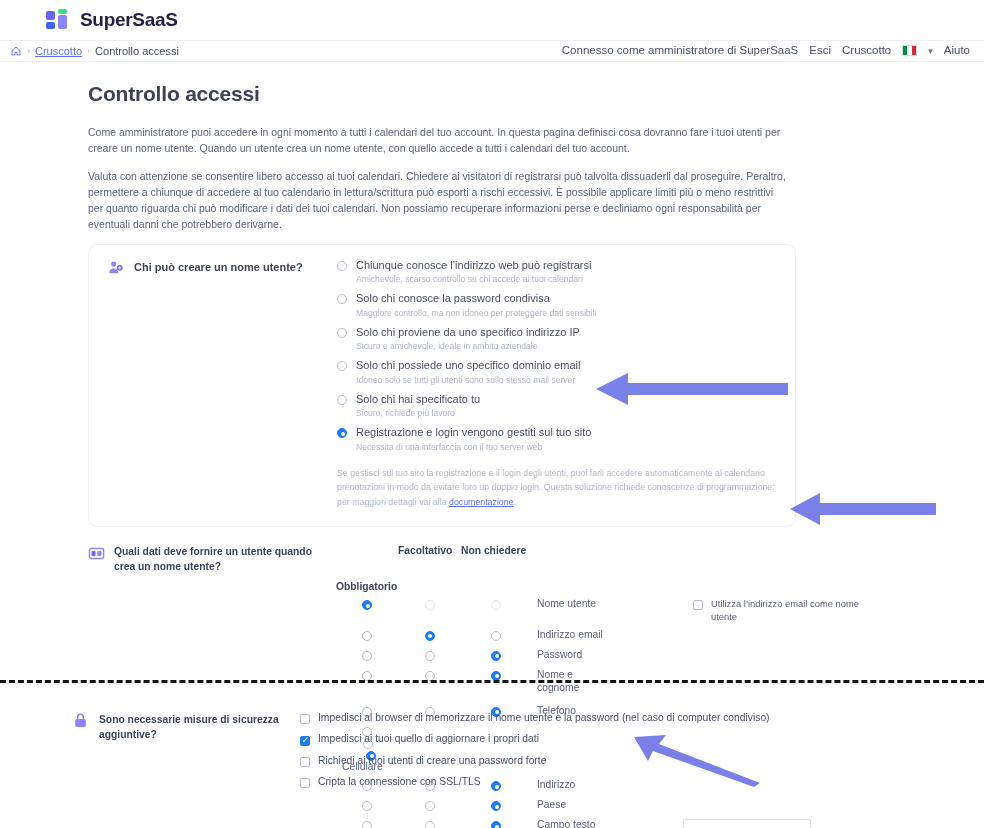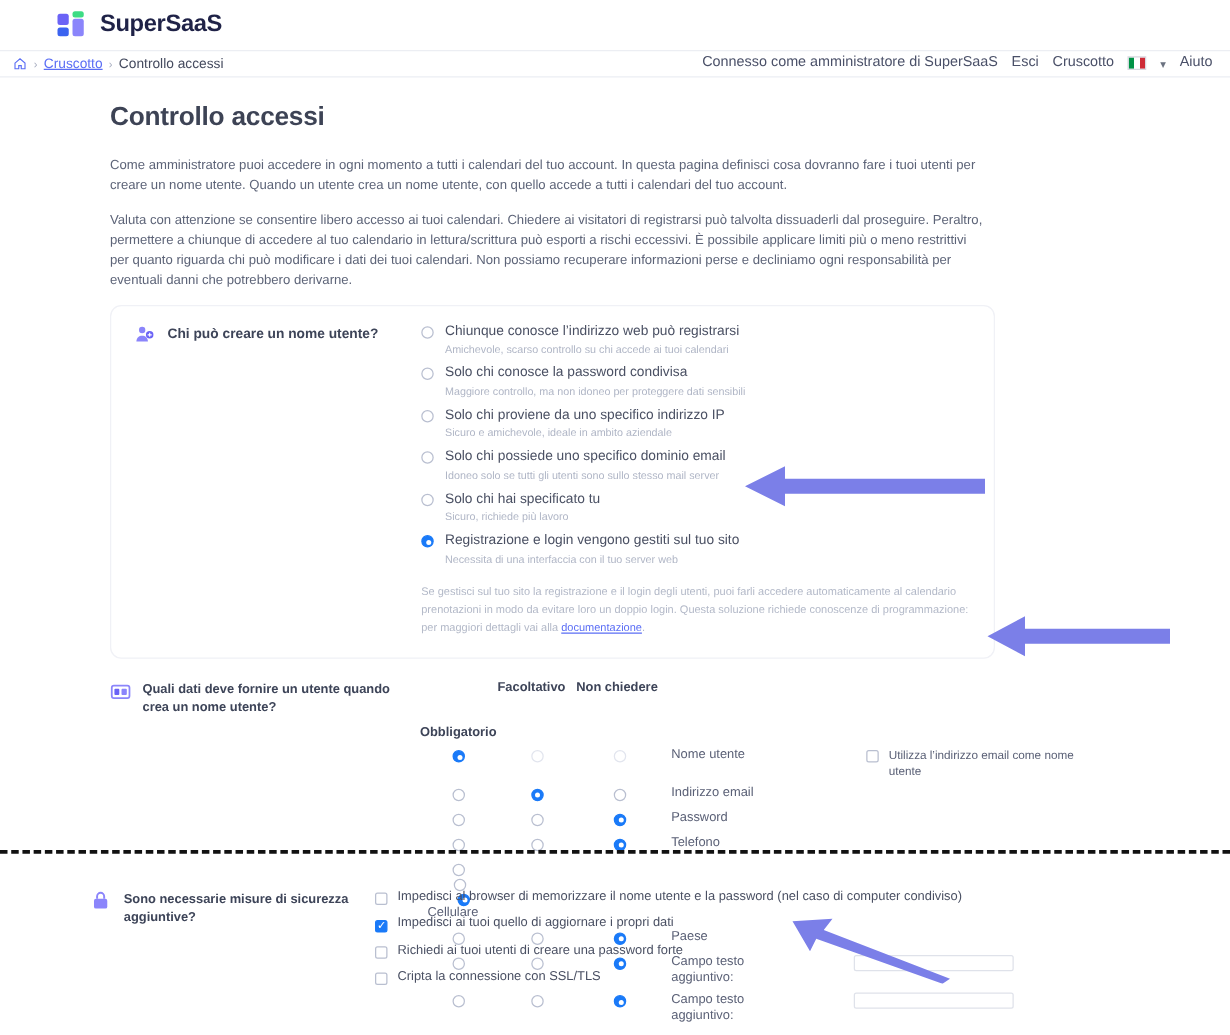--- a/index.html
+++ b/index.html
@@ -331,20 +331,32 @@
               <span class="radio"></span>
             </span>
             <span class="gcell gc2">
               <span class="radio"></span>
             </span>
             <span class="gcell gc3">
               <span class="radio on"></span>
             </span>
             <span class="glabel">Password</span>
           </div>
+          <div class="grow" style="margin-bottom: 10px;">
+            <span class="gcell gc1">
+              <span class="radio"></span>
+            </span>
+            <span class="gcell gc2">
+              <span class="radio"></span>
+            </span>
+            <span class="gcell gc3">
+              <span class="radio on"></span>
+            </span>
+            <span class="glabel" style="width: 46px;">Nome e cognome</span>
+          </div>
           <div class="grow" style="margin-bottom: 6px;">
             <span class="gcell gc1">
               <span class="radio"></span>
             </span>
             <span class="gcell gc2">
               <span class="radio"></span>
             </span>
             <span class="gcell gc3">
               <span class="radio on"></span>
             </span>
@@ -354,20 +366,32 @@
             <span class="gcell gc1">
               <span class="radio"></span>
             </span>
             <span class="gcell gc2">
               <span class="radio"></span>
             </span>
             <span class="gcell gc3">
               <span class="radio on"></span>
             </span>
             <span class="glabel">Cellulare</span>
+          </div>
+          <div class="grow" style="margin-bottom: 6px;">
+            <span class="gcell gc1">
+              <span class="radio"></span>
+            </span>
+            <span class="gcell gc2">
+              <span class="radio"></span>
+            </span>
+            <span class="gcell gc3">
+              <span class="radio on"></span>
+            </span>
+            <span class="glabel">Indirizzo</span>
           </div>
           <div class="grow" style="margin-bottom: 6px;">
             <span class="gcell gc1">
               <span class="radio"></span>
             </span>
             <span class="gcell gc2">
               <span class="radio"></span>
             </span>
             <span class="gcell gc3">
               <span class="radio on"></span>

